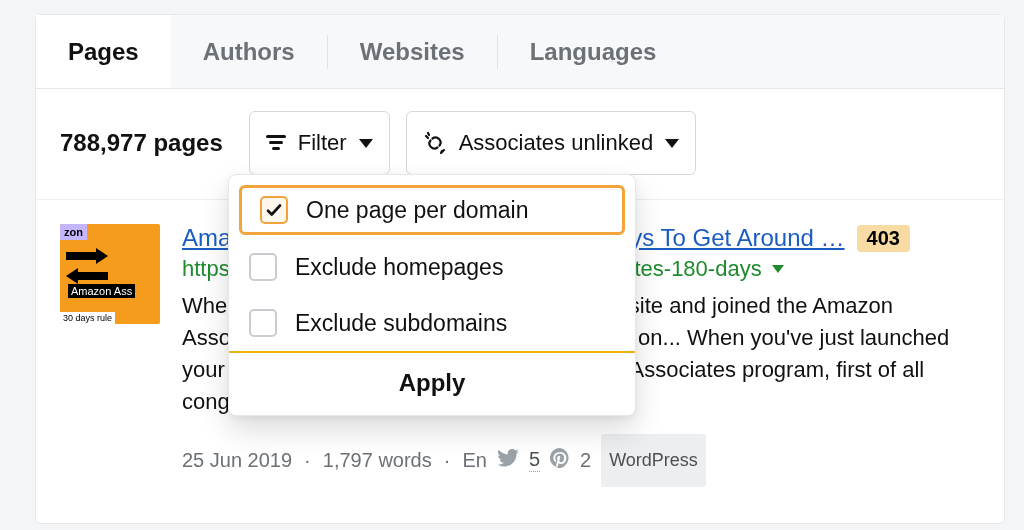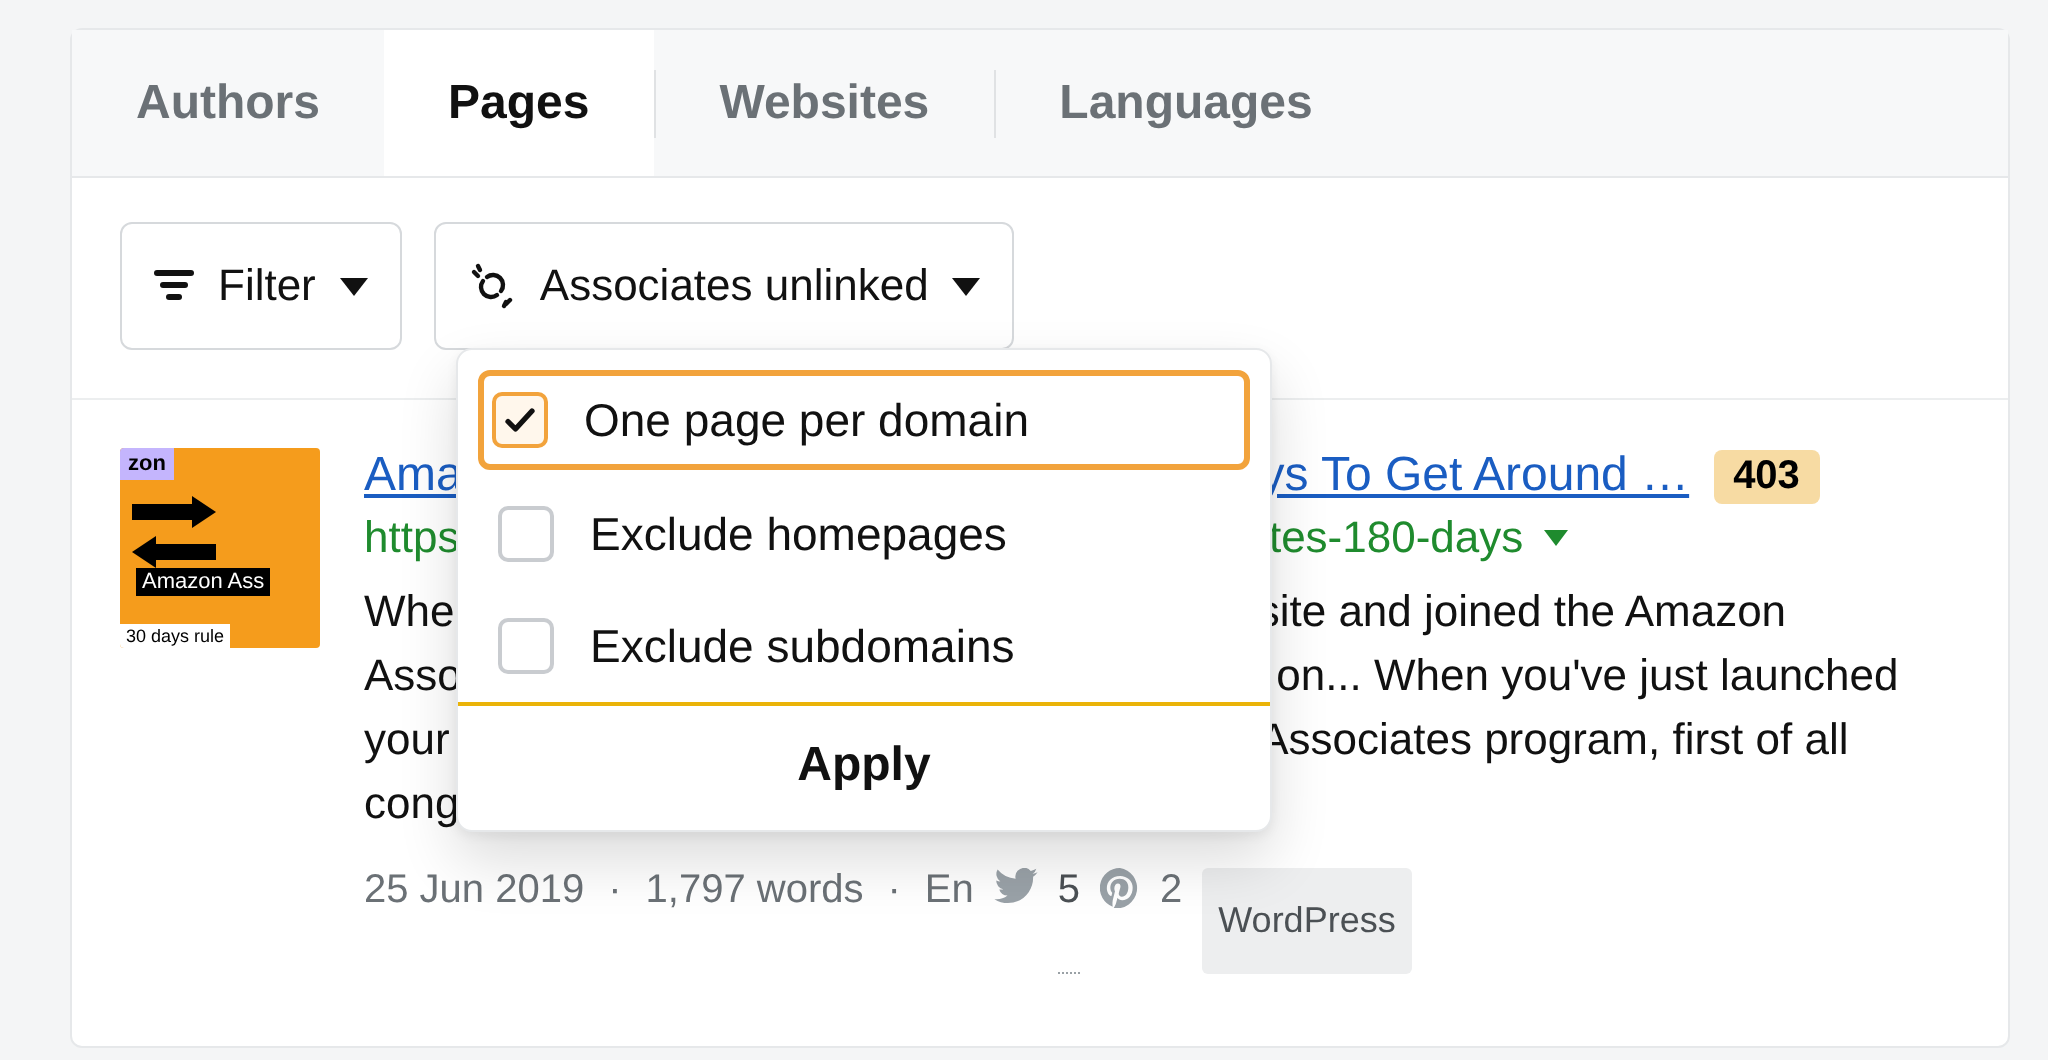--- a/index.html
+++ b/index.html
@@ -91,21 +91,21 @@
   .panel .opt {
     display: flex;
     align-items: center;
     gap: 18px;
     padding: 14px 20px;
     font-size: 23px;
     cursor: pointer;
   }
   .panel .opt:first-child {
     margin: 10px 10px 4px 10px;
-    padding: 8px 4px;
+    padding: 8px 18px;
     border: 3px solid #f2a33c;
     border-radius: 6px;
   }
   .chk {
     width: 28px; height: 28px;
     border: 2px solid #c9ccd0;
     border-radius: 5px;
     display: flex; align-items: center; justify-content: center;
     flex-shrink: 0;
   }
@@ -183,42 +183,43 @@
     margin-top: 4px;
   }
   .url { color: #1f8b2e; font-size: 22px; white-space: nowrap; overflow: hidden; text-overflow: ellipsis; }
   .url-caret {
     border-left: 6px solid transparent;
     border-right: 6px solid transparent;
     border-top: 8px solid #1f8b2e;
     width: 0; height: 0;
   }
   .snippet { color: #111; font-size: 22px; line-height: 1.45; margin-top: 8px; word-break: break-word; }
-  .meta { display: flex; gap: 10px; color: #6b7176; font-size: 20px; margin-top: 16px; }
+  .meta { display: flex; align-items: center; gap: 10px; color: #6b7176; font-size: 20px; margin-top: 16px; }
   .meta .dot::before { content: "·"; margin: 0 2px 0 2px; }
   .tw { color: #8f979d; }
   .pin { color: #8f979d; }
   .cnt { color: #4b5054; border-bottom: 1px dotted #9aa1a6; }
   .tag { background: #edeeef; color: #4b5054; font-size: 18px; padding: 16px 8px; border-radius: 3px; }
 </style>
 </head>
 <body>
 
 <div class="card">
 
   <div class="tabs">
+    <div class="tab active">Pages</div>
     <div class="tab">Authors</div>
-    <div class="tab active">Pages</div>
     <div class="tab-sep"></div>
     <div class="tab">Websites</div>
     <div class="tab-sep"></div>
     <div class="tab">Languages</div>
   </div>
 
   <div class="toolbar">
+    <div class="count">788,977 pages</div>
 
     <div class="pill">
       <span>
         <svg width="20" height="18" viewBox="0 0 20 18">
           <rect x="0" y="1" width="20" height="3" rx="1.5" fill="#111"></rect>
           <rect x="3" y="7" width="14" height="3" rx="1.5" fill="#111"></rect>
           <rect x="6" y="13" width="8" height="3" rx="1.5" fill="#111"></rect>
         </svg>
       </span>
       <span>Filter</span>

